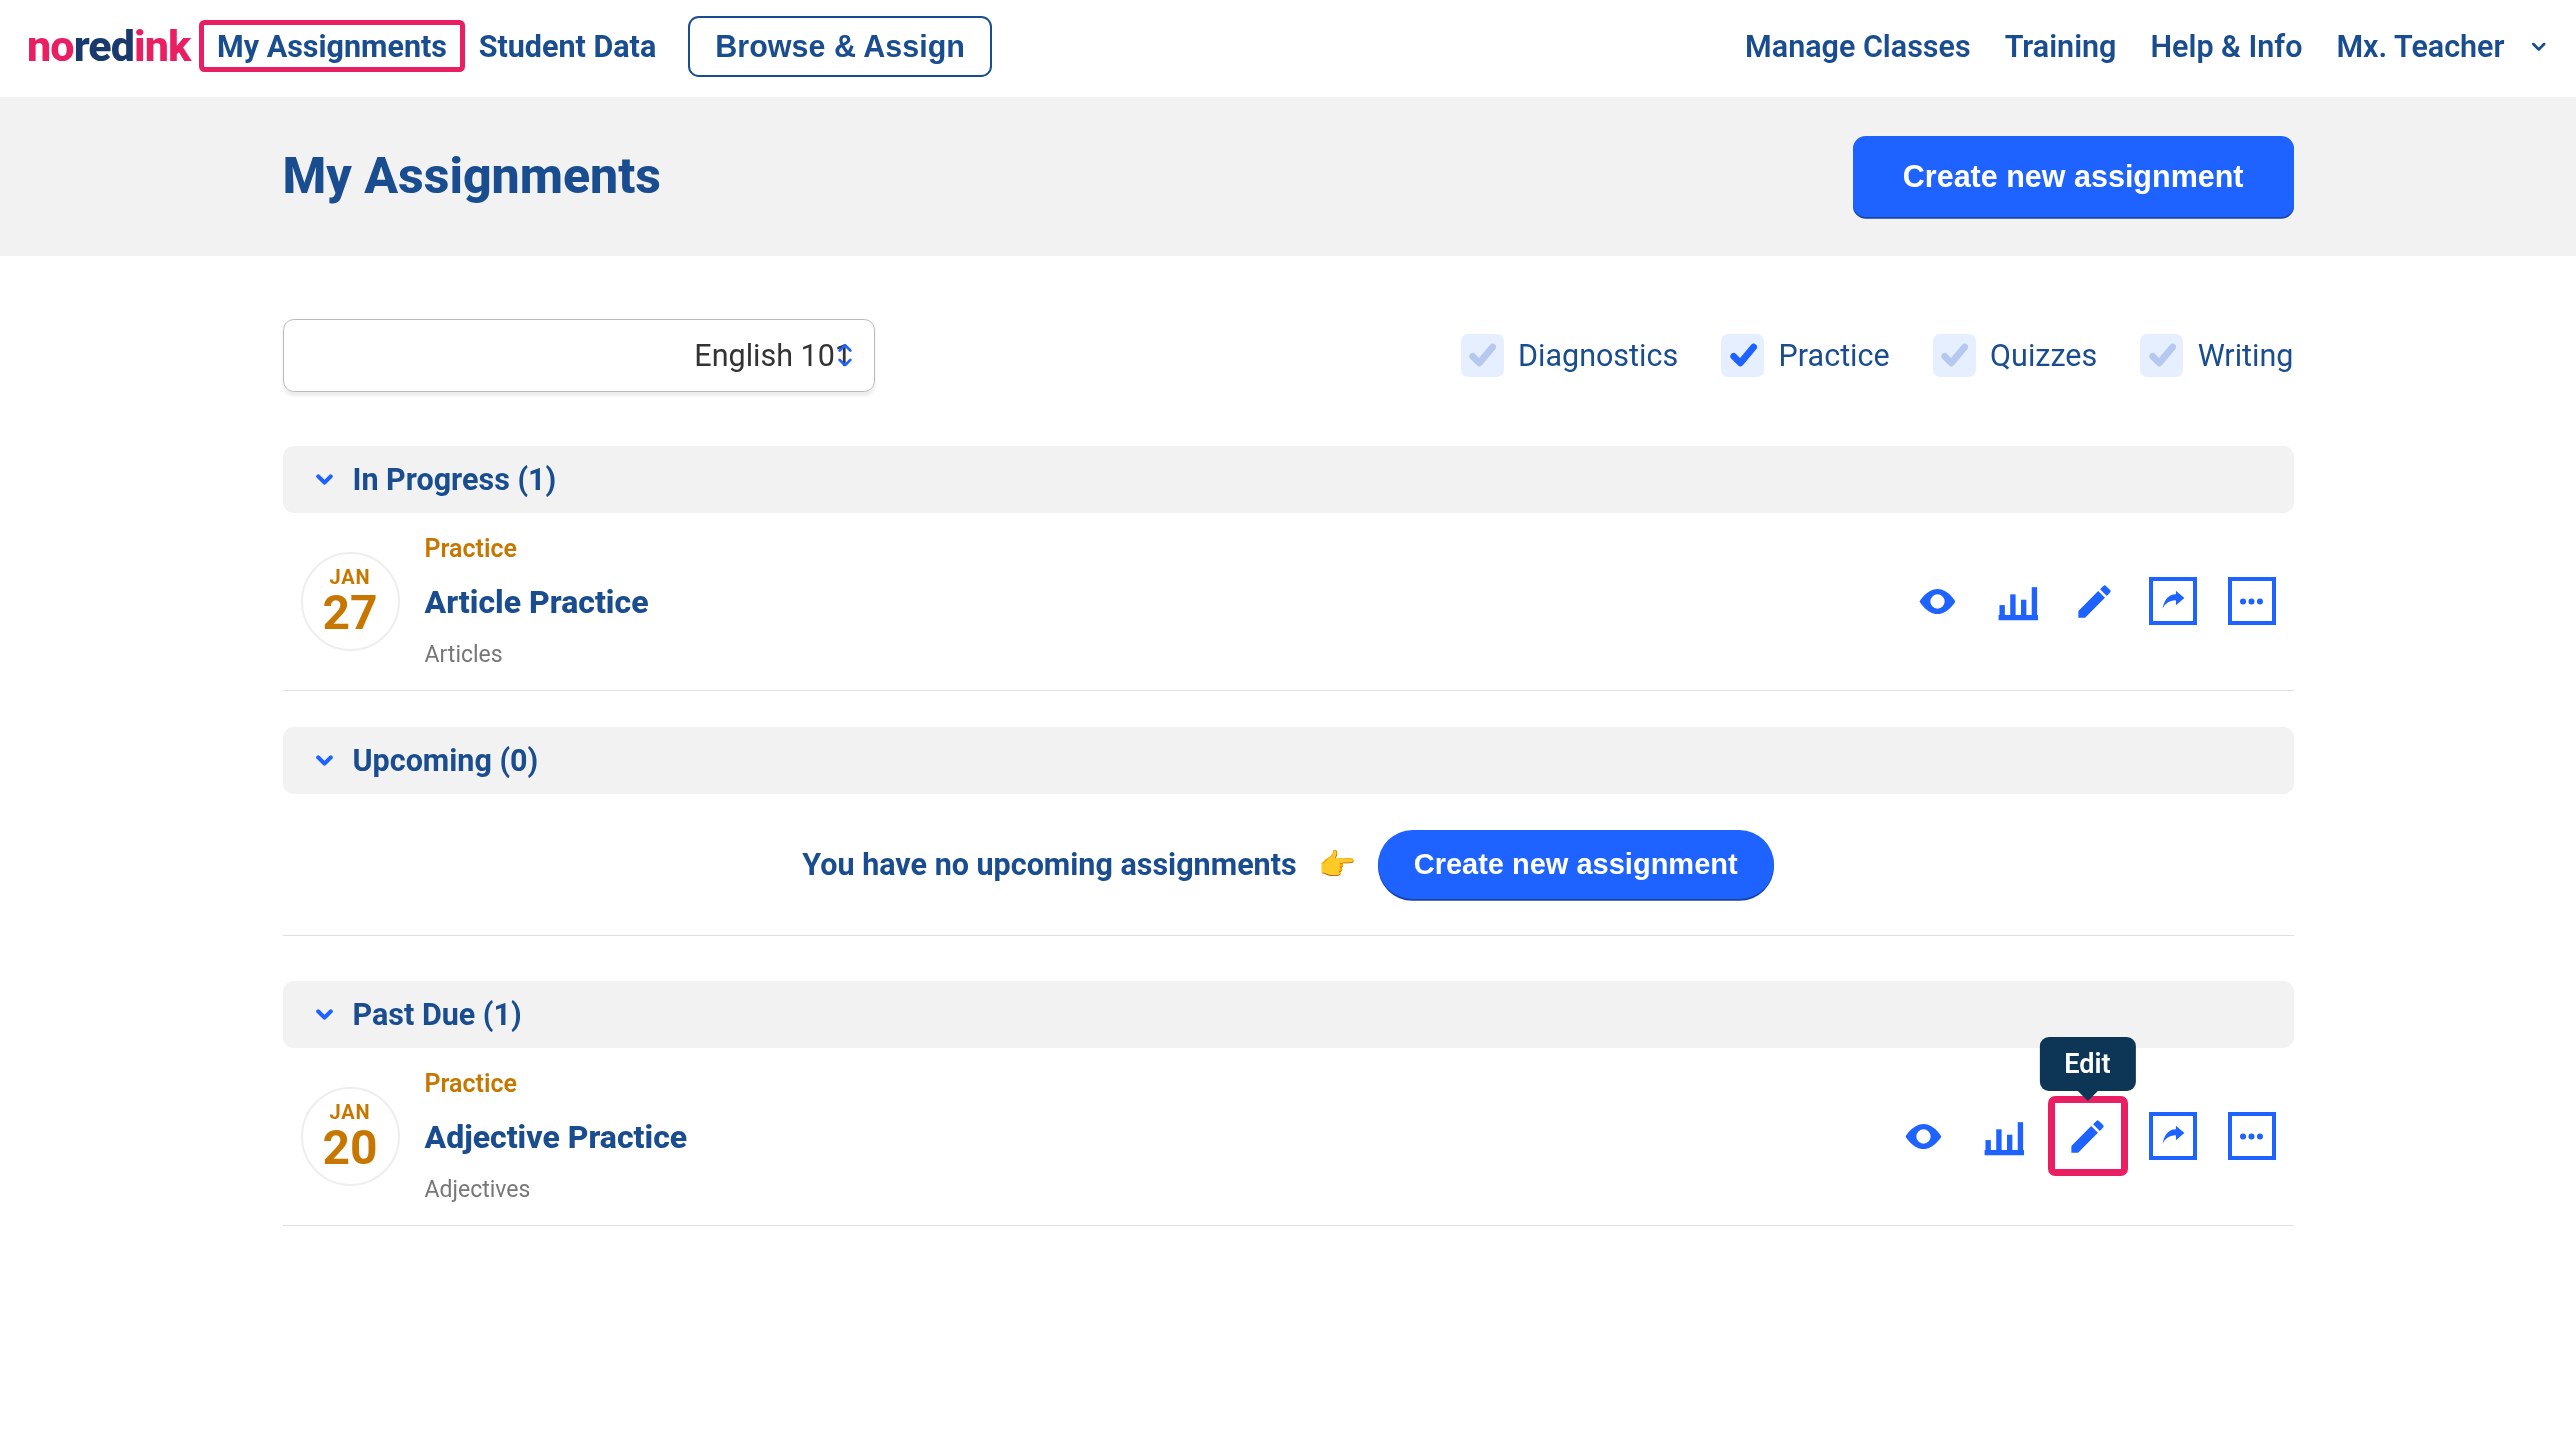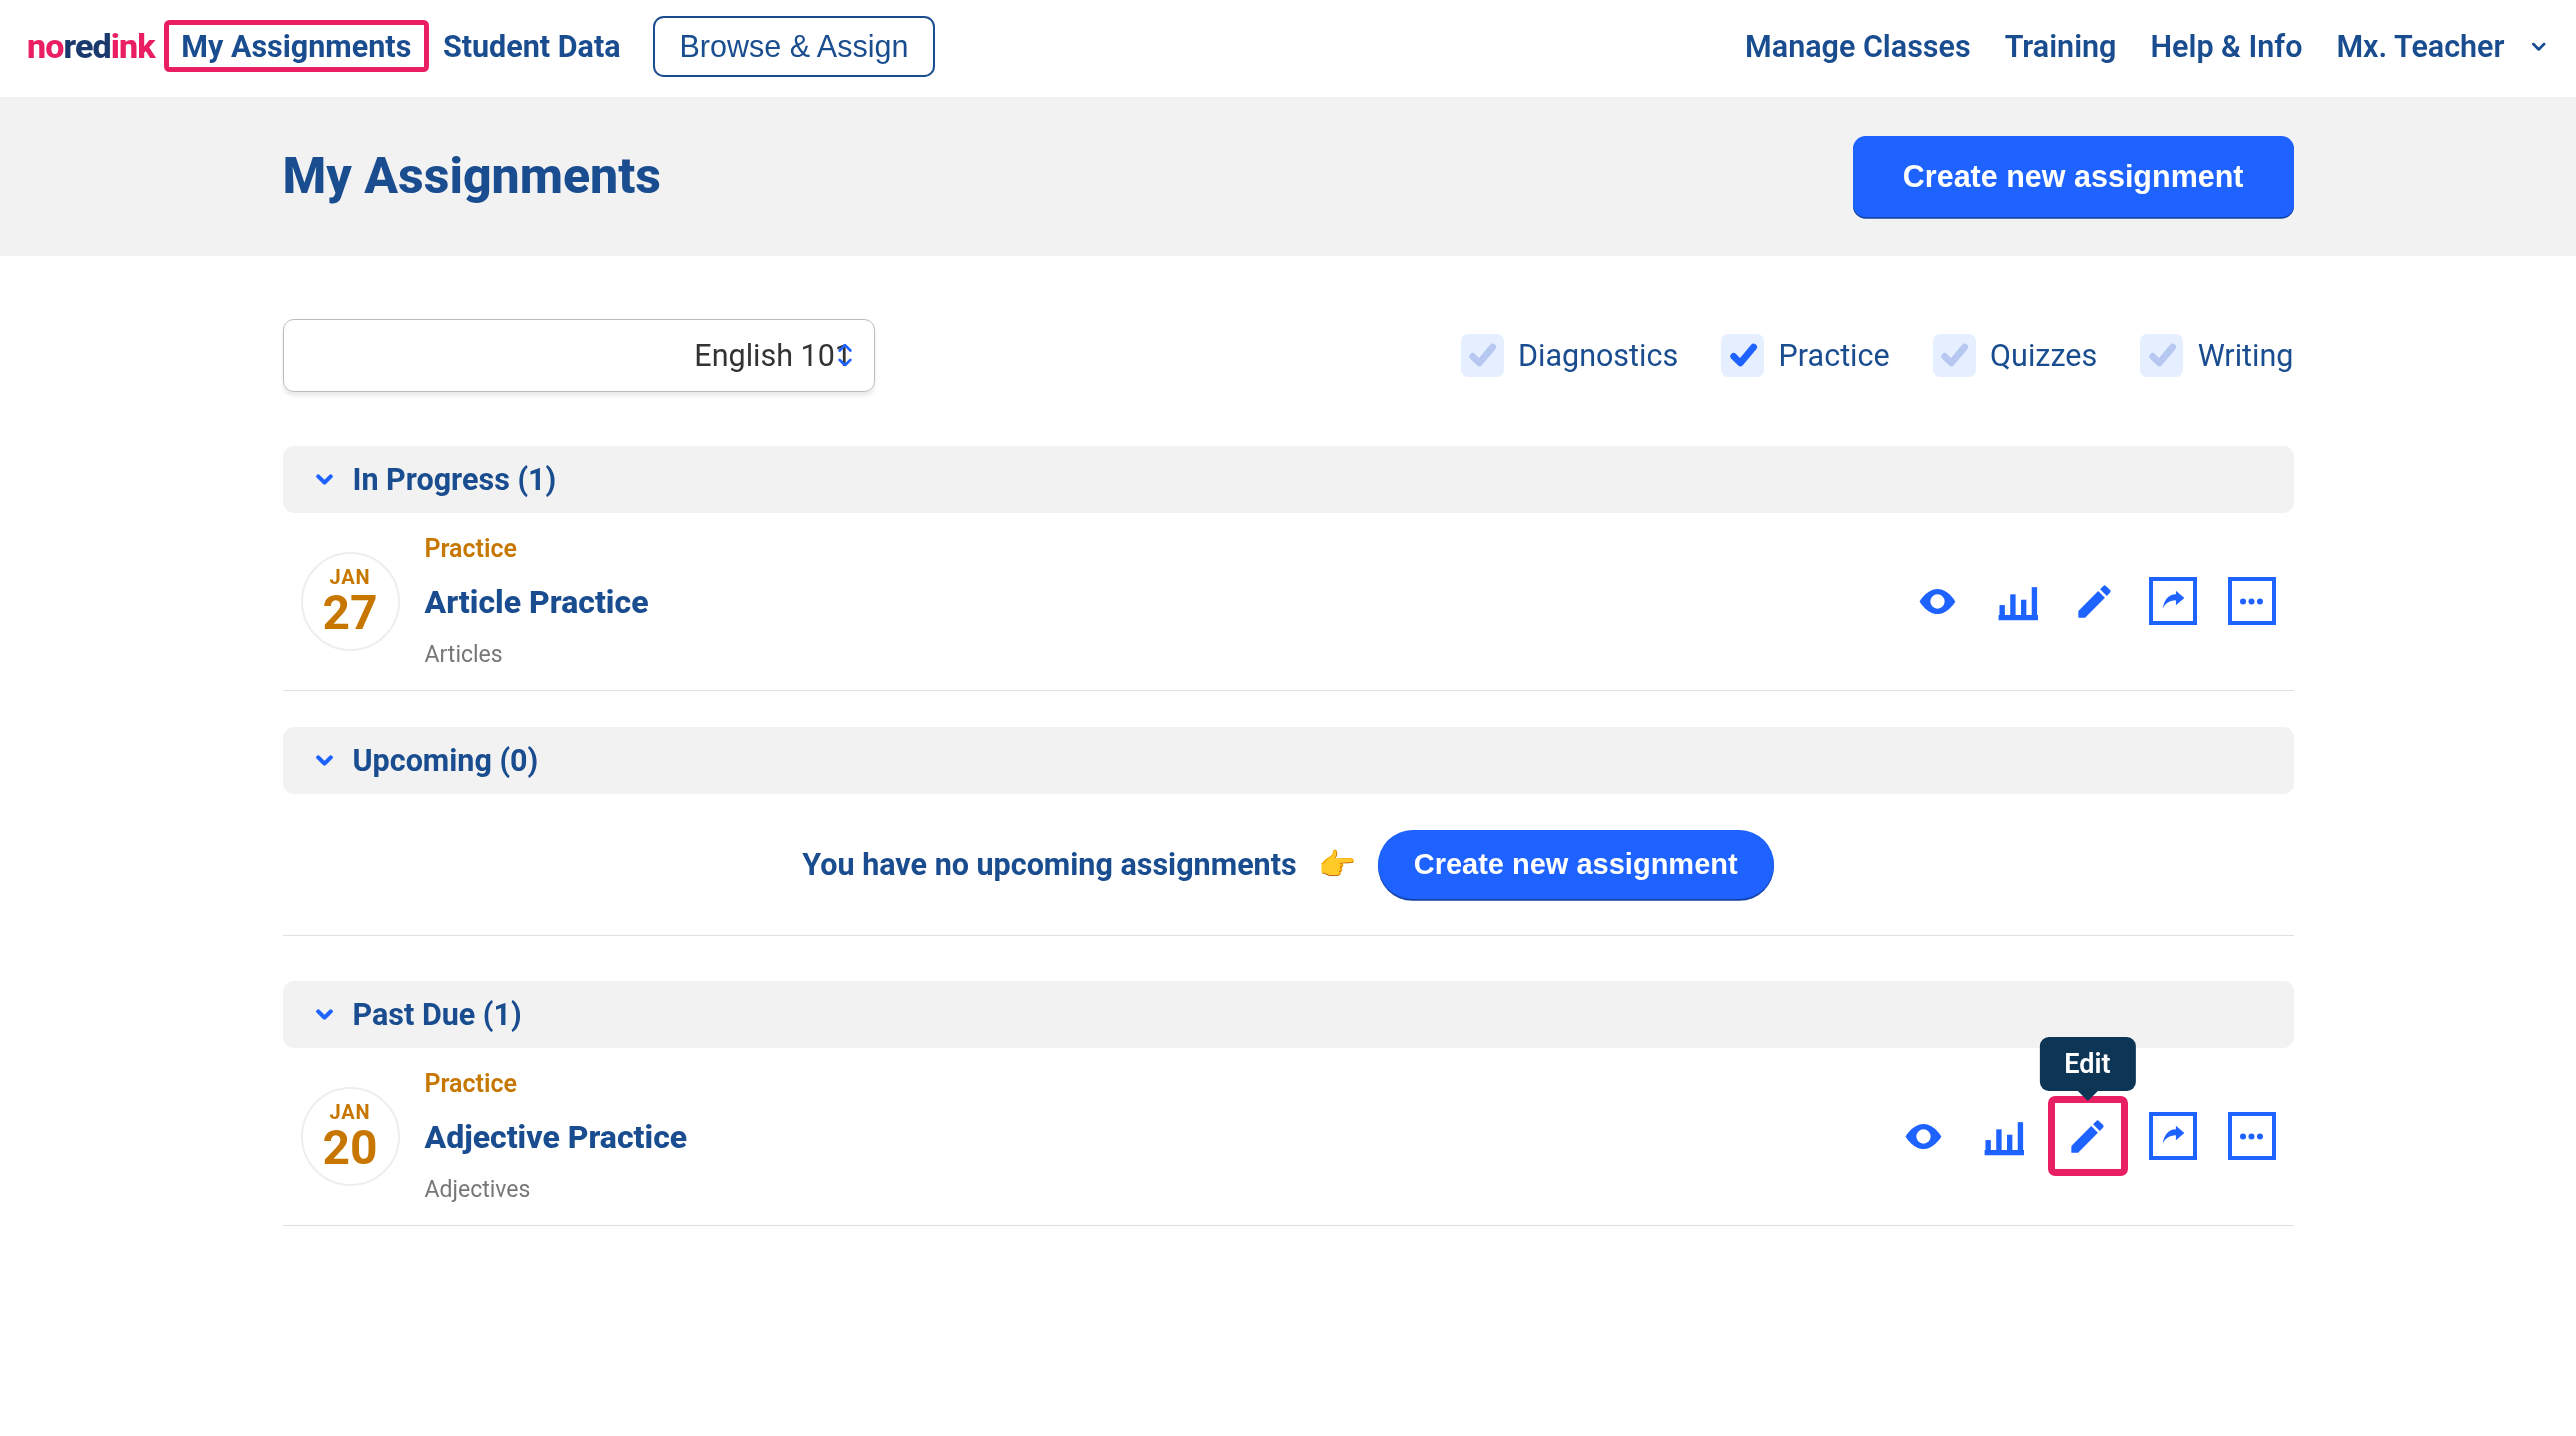--- a/index.html
+++ b/index.html
@@ -12,21 +12,21 @@
     transform-origin: top left;
   }
   
   .topbar {
     display: flex;
     align-items: center;
     padding: 16px 27px 20px 27px;
     gap: 27px;
     background: #fff;
   }
-  .logo { font-weight: 800; font-size: 34px; letter-spacing: -0.9px; }
+  .logo { font-weight: 800; font-size: 43px; letter-spacing: -0.9px; }
   .logo .no { color: #e91e63; }
   .logo .red { color: #1a3a6e; }
   .logo .ink { color: #e91e63; }
   .nav-links { display: flex; gap: 32px; align-items: center; }
   .nav-link {
     font-size: 30.5px;
     font-weight: 700;
     color: #1a4d8f;
     cursor: pointer;
   }
@@ -34,21 +34,21 @@
     border: 5.4px solid #e91e63;
     border-radius: 5.4px;
     padding: 3.6px 12.6px;
     margin: -9px -18px;
   }
   .nav-btn {
     border: 2.7px solid #1a4d8f;
     border-radius: 10.8px;
     padding: 10.8px 25px;
     font-size: 30.5px;
-    font-weight: 400;
+    font-weight: 700;
     color: #1a4d8f;
     background: #fff;
     cursor: pointer;
   }
   .nav-right {
     margin-left: auto;
     display: flex;
     gap: 34px;
     align-items: center;
   }

